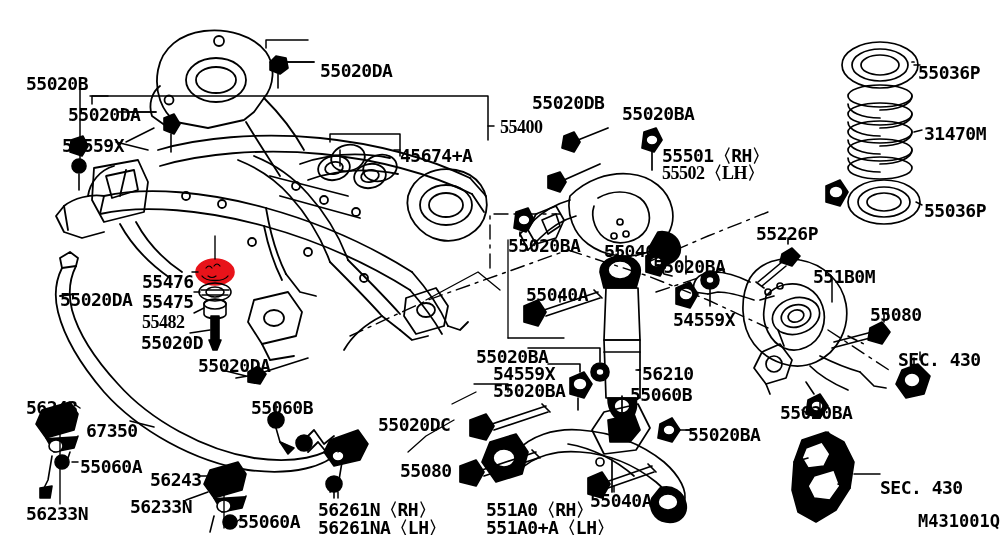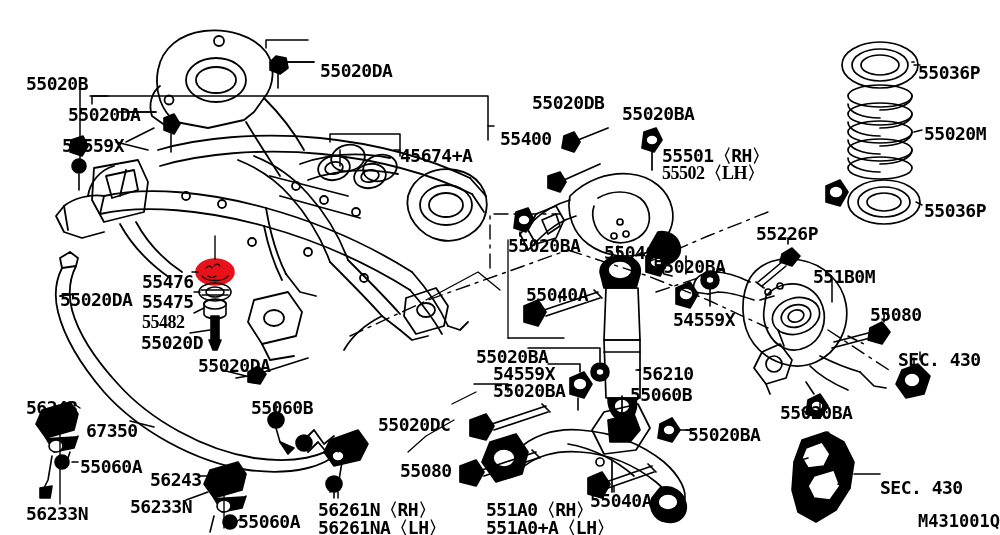--- a/index.html
+++ b/index.html
@@ -517,30 +517,30 @@
 
     </g>
   </svg>
 
   <div id="labels-layer">
       <div class="lbl s18" style="left: 18px; top: 74px;">55020B</div>
       <div class="lbl s18" style="left: 60px; top: 105px;">55020DA</div>
       <div class="lbl s18" style="left: 54px; top: 136px;">54559X</div>
       <div class="lbl s18" style="left: 312px; top: 61px;">55020DA</div>
       <div class="lbl s18" style="left: 392px; top: 146px;">45674+A</div>
-      <div class="lbl s18" style="left: 492px; top: 129px;">55400</div>
+      <div class="lbl s18" style="left: 492px; top: 118px; font-family: Liberation Serif, serif;">55400</div>
       <div class="lbl s18" style="left: 524px; top: 93px;">55020DB</div>
       <div class="lbl s18" style="left: 614px; top: 104px;">55020BA</div>
       <div class="lbl s18" style="left: 654px; top: 146px;">55501〈RH〉</div>
       <div class="lbl s18" style="left: 654px; top: 164px; font-family: Liberation Serif, serif;">55502〈LH〉</div>
       <div class="lbl s18" style="left: 910px; top: 63px;">55036P</div>
-      <div class="lbl s18" style="left: 916px; top: 124px;">55020M</div>
+      <div class="lbl s18" style="left: 916px; top: 124px;">31470M</div>
       <div class="lbl s18" style="left: 916px; top: 201px;">55036P</div>
       <div class="lbl s18" style="left: 500px; top: 236px;">55020BA</div>
-      <div class="lbl s18" style="left: 596px; top: 243px;">55040B</div>
+      <div class="lbl s18" style="left: 596px; top: 243px; font-family: Liberation Mono, monospace;">55040B</div>
       <div class="lbl s18" style="left: 645px; top: 257px;">55020BA</div>
       <div class="lbl s18" style="left: 518px; top: 285px;">55040A</div>
       <div class="lbl s18" style="left: 665px; top: 310px;">54559X</div>
       <div class="lbl s18" style="left: 748px; top: 224px;">55226P</div>
       <div class="lbl s18" style="left: 805px; top: 267px;">551B0M</div>
       <div class="lbl s18" style="left: 862px; top: 305px;">55080</div>
       <div class="lbl s18" style="left: 890px; top: 350px;">SEC. 430</div>
       <div class="lbl s18" style="left: 134px; top: 272px;">55476</div>
       <div class="lbl s18" style="left: 134px; top: 292px;">55475</div>
       <div class="lbl s18" style="left: 134px; top: 313px; font-family: Liberation Serif, serif;">55482</div>

